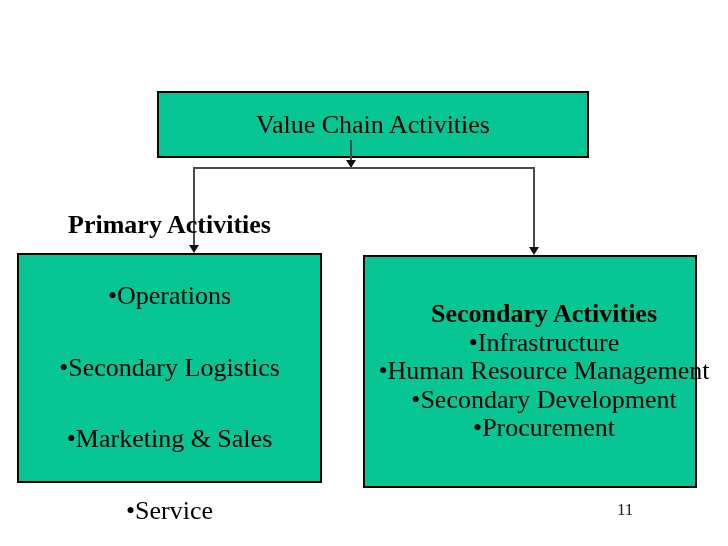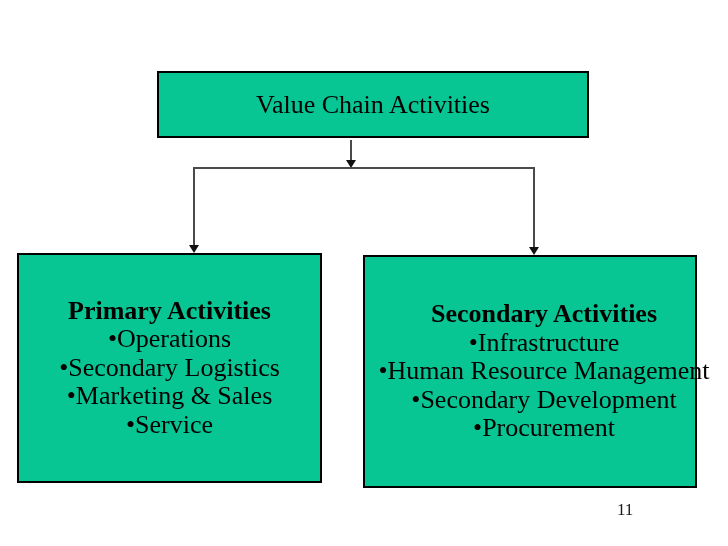--- a/index.html
+++ b/index.html
@@ -17,26 +17,26 @@
     border: 2px solid var(--box-border, #000);
     box-sizing: border-box;
     display: flex;
     flex-direction: column;
     align-items: center;
     justify-content: center;
     text-align: center;
     color: #000;
   }
   #top-box {
-    left: 157px; top: 71px; width: 432px; height: 67px;
+    left: 157px; top: 91px; width: 432px; height: 67px;
     font-size: 26px;
   }
   #left-box {
     left: 17px; top: 253px; width: 305px; height: 230px;
-    font-size: 26px; line-height: 28.5px;
+    font-size: 26px; line-height: 28.5px; gap: 43px;
   }
   #right-box {
     left: 363px; top: 255px; width: 334px; height: 233px;
     font-size: 26px; line-height: 28.5px; padding-left: 28px;
   }
   .heading { font-weight: bold; white-space: nowrap; }
   .line { white-space: nowrap; }
   .bullet { letter-spacing: 0; }
   .conn {
     position: absolute;

